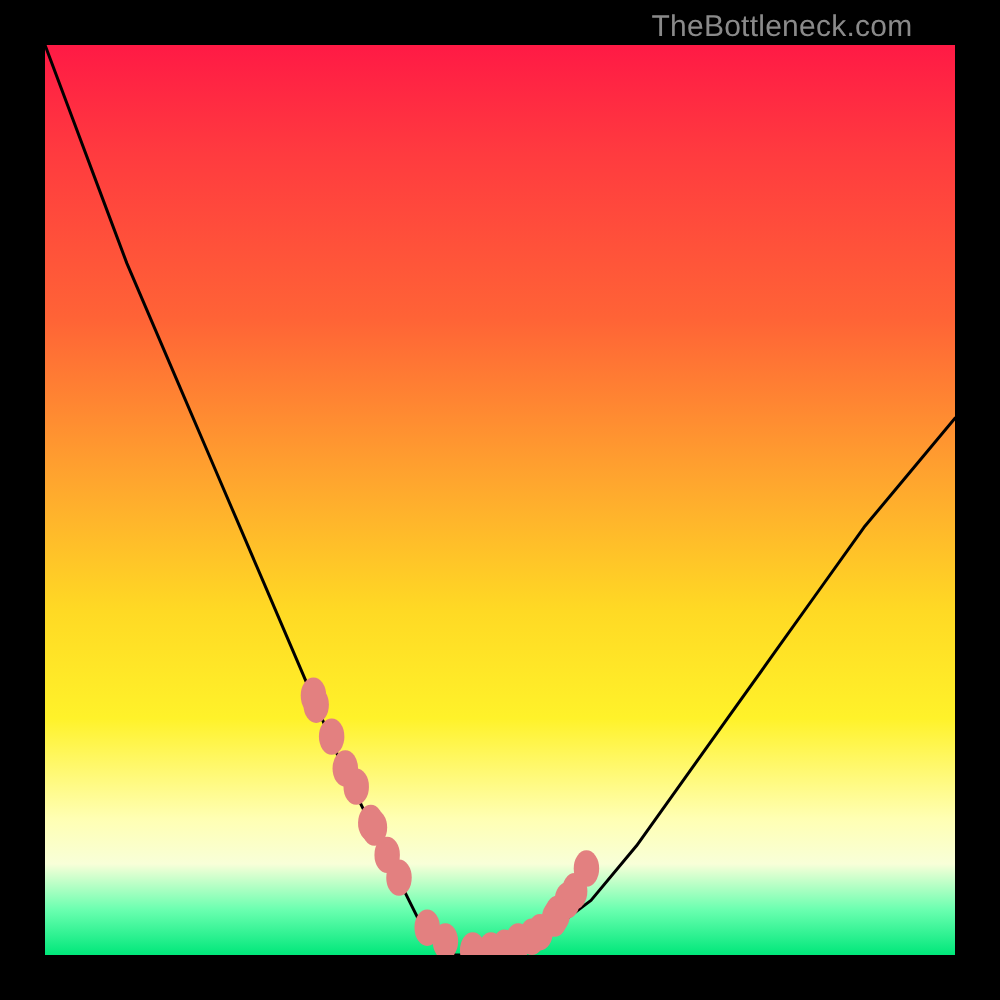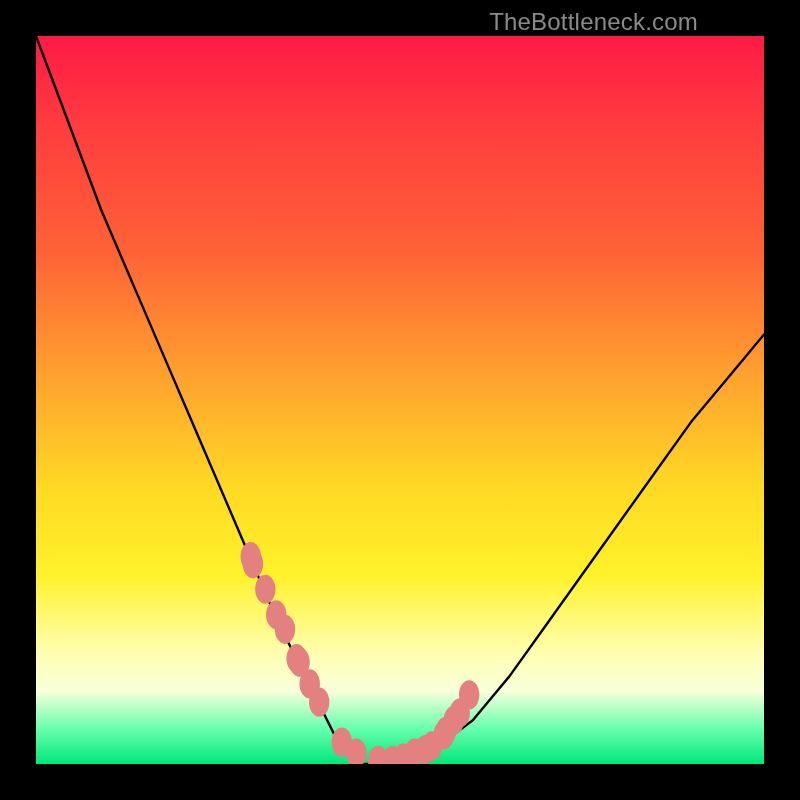--- a/index.html
+++ b/index.html
@@ -11,20 +11,21 @@
     overflow: hidden;
     font-family: Arial, Helvetica, sans-serif;
   }
   .frame {
     position: absolute;
     left: 0;
     top: 0;
     width: 716px;
     height: 800px;
     background: #000;
+    padding-left: 32px;
   }
   .plot {
     position: absolute;
     left: 36px;
     top: 36px;
     width: 728px;
     height: 728px;
     
     background: linear-gradient(
       to bottom,

